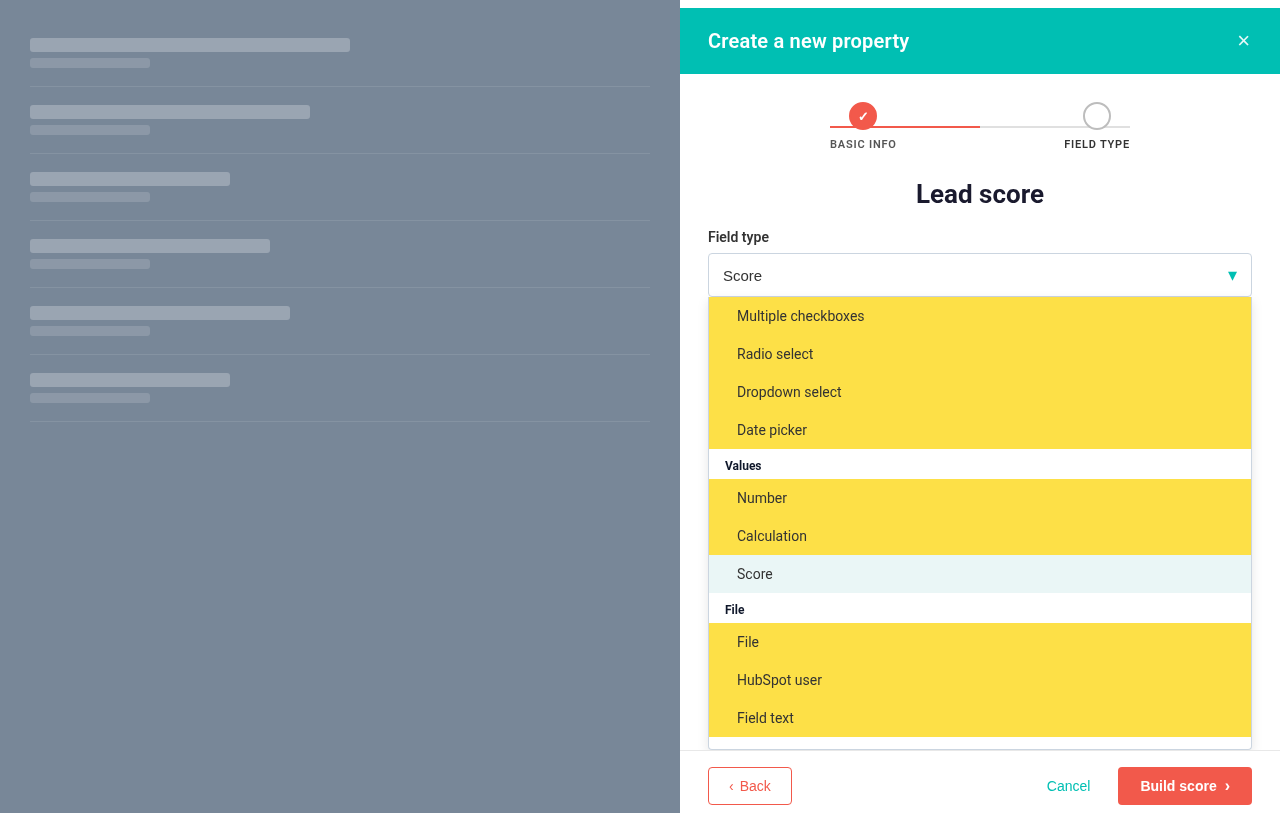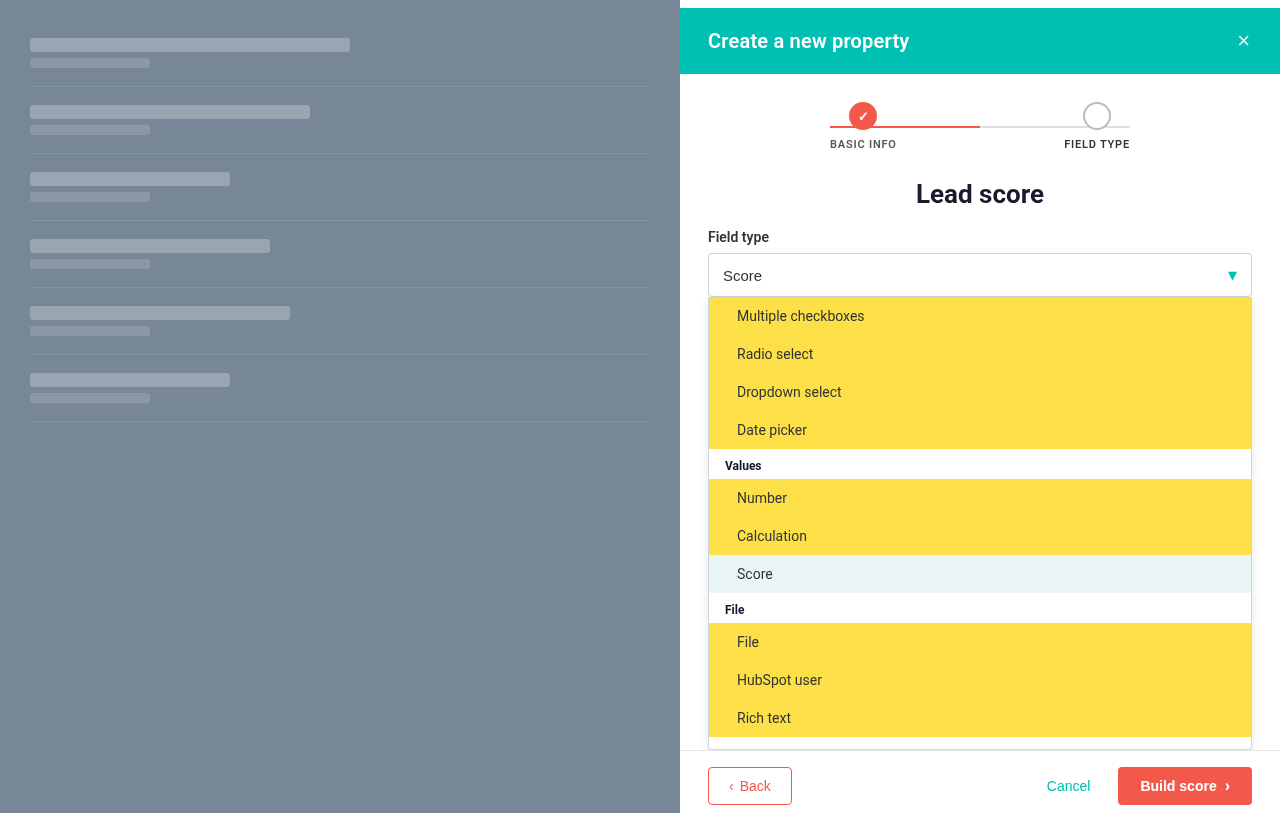--- a/index.html
+++ b/index.html
@@ -449,21 +449,21 @@
 
       <div class="dropdown-item">
         <span>File</span>
       </div>
 
       <div class="dropdown-item">
         <span>HubSpot user</span>
       </div>
 
       <div class="dropdown-item">
-        <span>Rich text</span>
+        <span>Field text</span>
       </div>
     </div>
   </div>
 
   <div class="modal-footer">
     <button class="btn-back">
       <span class="chevron-left">‹</span>
       <span>Back</span>
     </button>
     <div class="footer-right">

